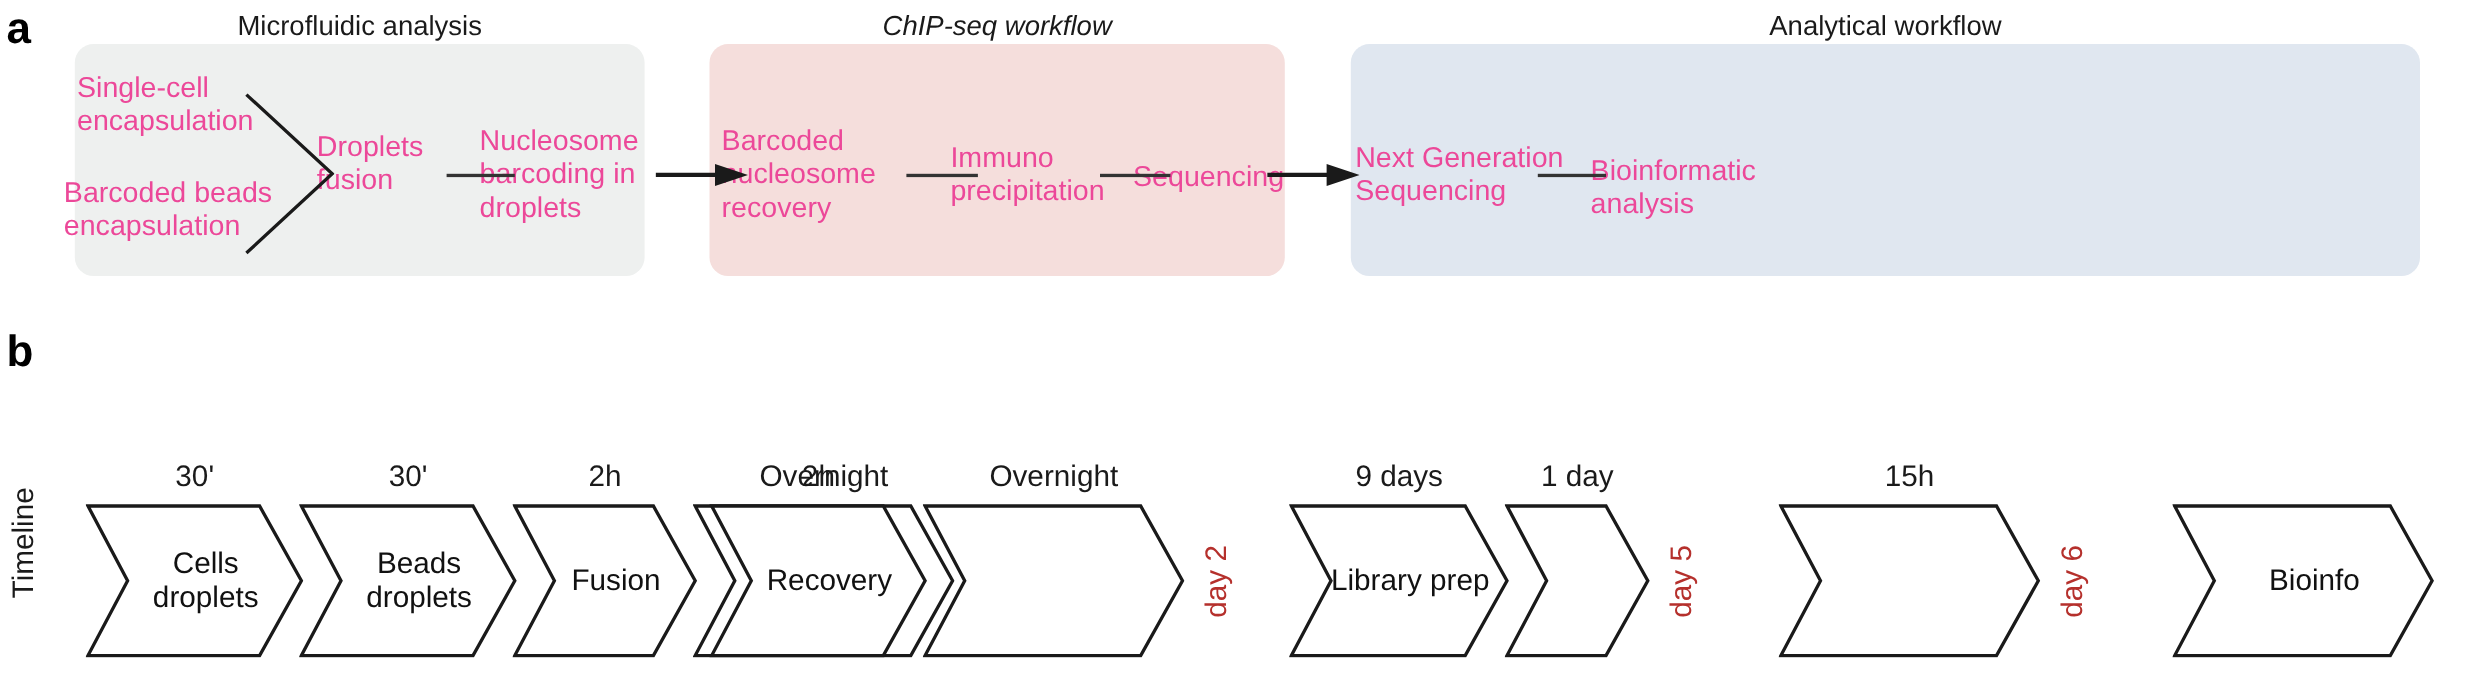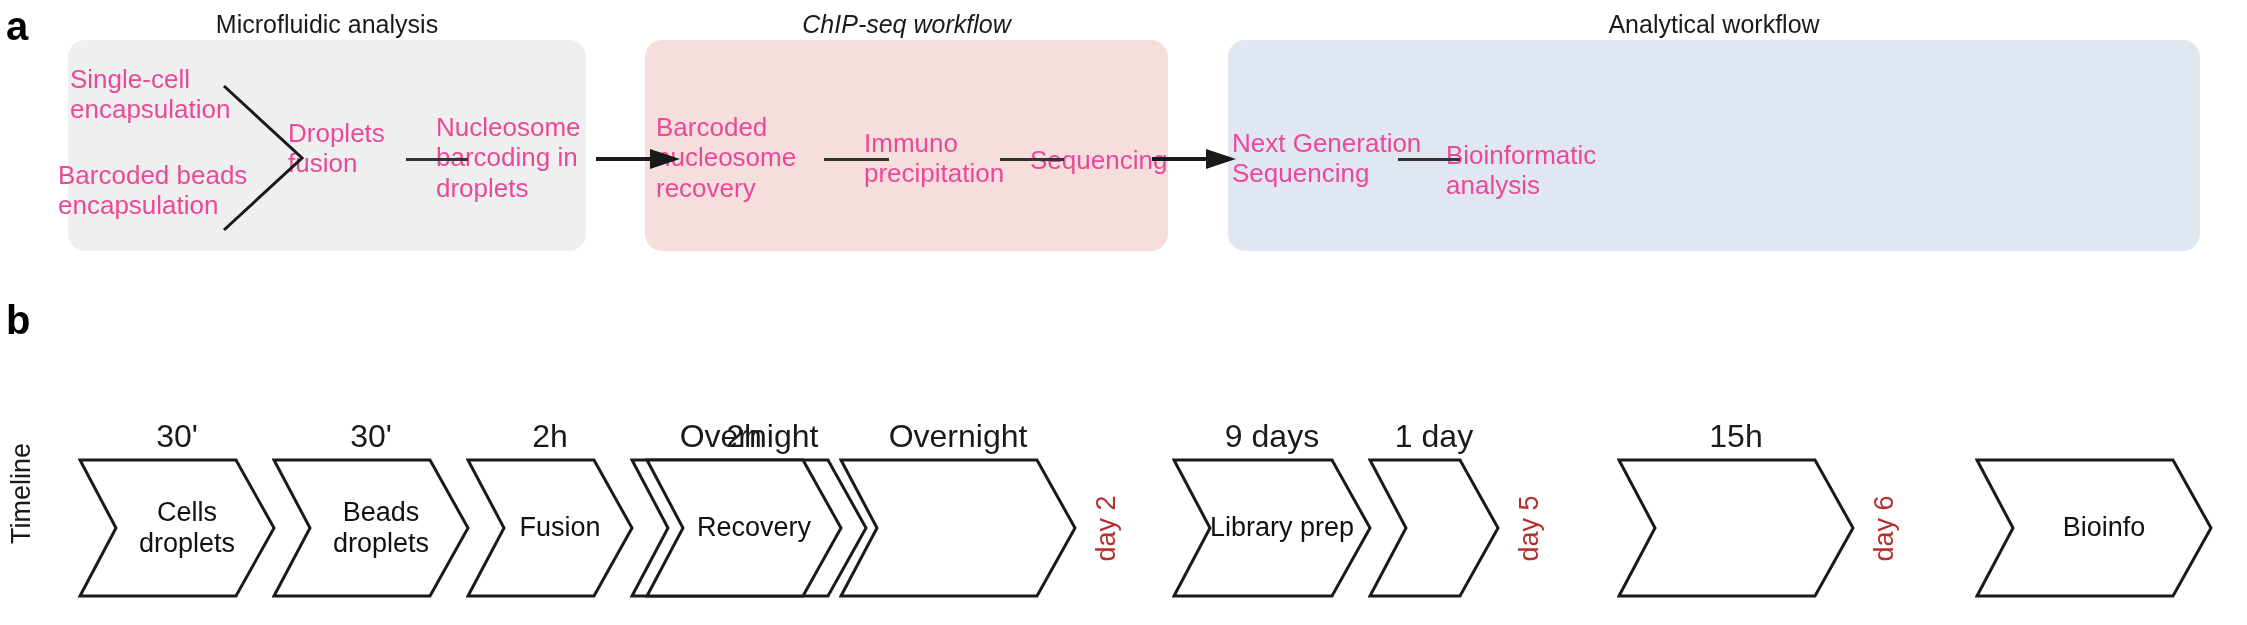--- a/index.html
+++ b/index.html
@@ -59,21 +59,21 @@
                   font-size:27px;color:#1a1a1a;
                   transform:rotate(-90deg);transform-origin:left top;
                   translate:0 150px;white-space:nowrap;}
 
   #timeline-row{position:absolute;left:0;top:380px;width:2247px;height:245px;}
   .chev{position:absolute;top:78px;height:140px;}
   .chev svg{display:block;width:100%;height:100%;}
   .chev-label{position:absolute;top:78px;height:140px;display:flex;align-items:center;
               justify-content:center;font-size:27px;line-height:1.16;text-align:center;color:#111;
               pointer-events:none;}
-  .dur{position:absolute;top:40px;font-size:32px;text-align:center;color:#1a1a1a;
+  .dur{position:absolute;top:40px;font-size:27px;text-align:center;color:#1a1a1a;
        white-space:nowrap;line-height:1;}
 
   .daymark{position:absolute;top:78px;height:140px;width:42px;
            font-size:27px;color:#b5302c;white-space:nowrap;
            display:flex;align-items:center;justify-content:center;}
   .daymark span{transform:rotate(-90deg);display:inline-block;}
 </style>
 </head>
 <body>
 

